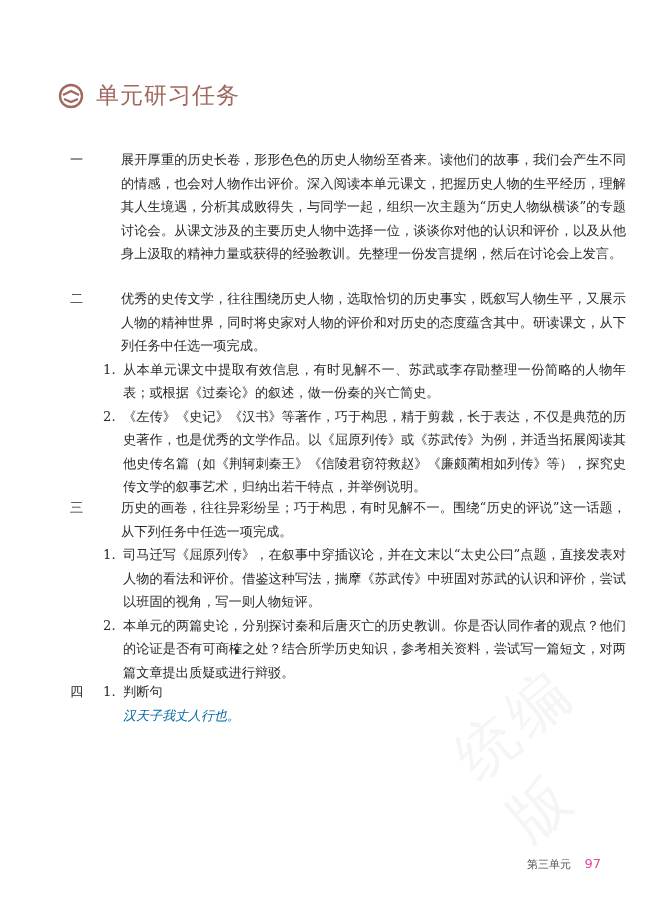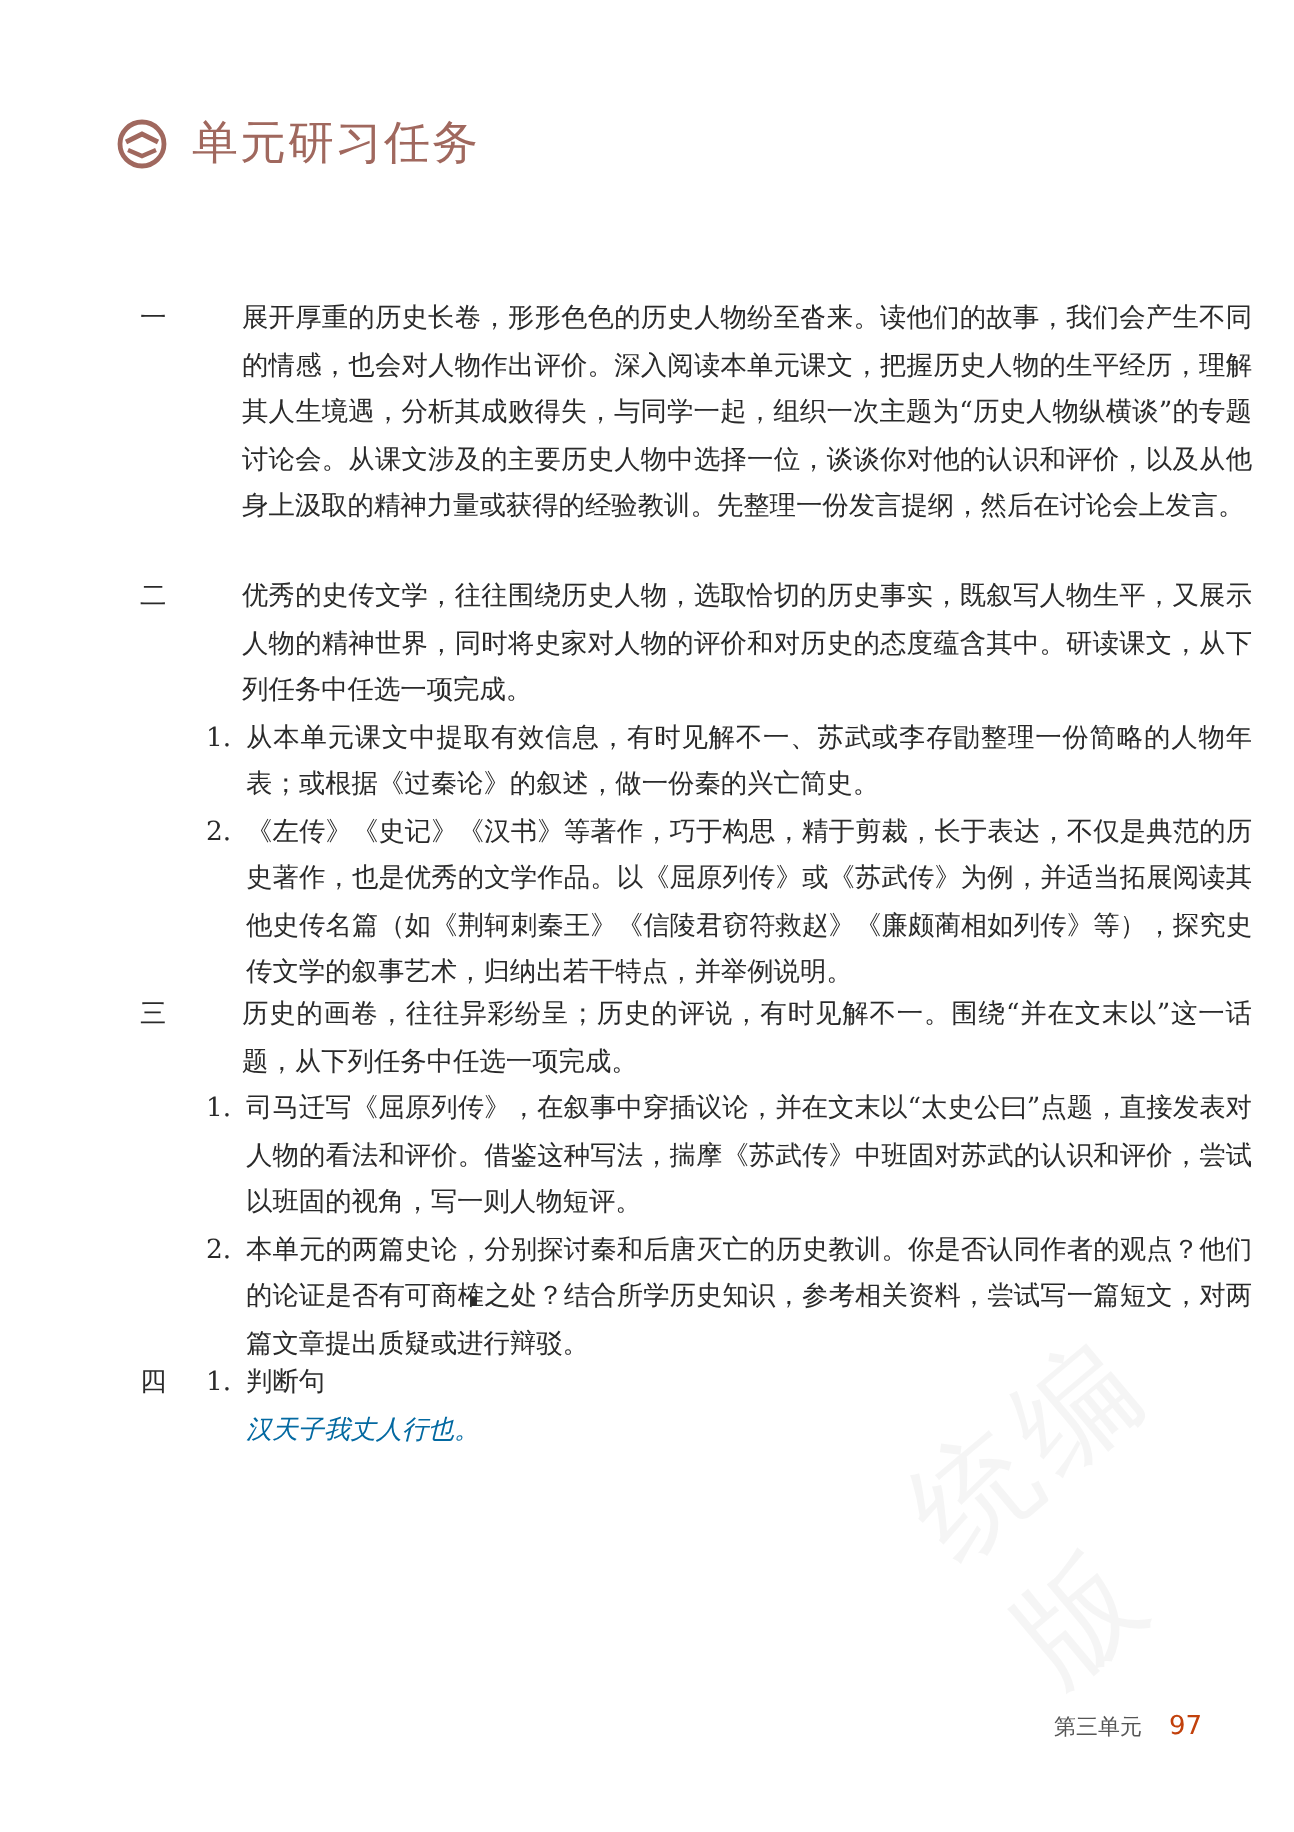--- a/index.html
+++ b/index.html
@@ -1,31 +1,31 @@
 <!DOCTYPE html>
 <html><head>
   <meta charset="utf-8">
   <style>
     html, body { margin: 0; padding: 0; }
     body {
       width: 647px; height: 916px; background: #ffffff; position: relative; overflow: hidden;
       font-family: "DejaVu Serif", "Liberation Serif", serif; color: #2a2a2a;
     }
-    .title-wrap { position: absolute; left: 58px; top: 56px; display: flex; align-items: center; }
+    .title-wrap { position: absolute; left: 58px; top: 80px; display: flex; align-items: center; }
     .title-icon { width: 26px; height: 26px; margin-right: 12px; }
     .title { font-family: "DejaVu Sans", "Liberation Sans", sans-serif; font-size: 23px; color: #a0685e; letter-spacing: 1px; font-weight: normal; }
     .section { position: absolute; left: 70px; width: 556px; font-size: 13.2px; line-height: 23.5px; }
     .sec-num { position: absolute; left: 0; top: 0; width: 28px; }
     .sec-body { margin-left: 51px; text-align: justify; }
     .sub { margin-left: 33px; position: relative; }
     .sub .sub-num { position: absolute; left: 0; top: 0; }
     .sub .sub-text { margin-left: 20px; text-align: justify; }
     .kai { font-family: "DejaVu Serif", "Liberation Serif", serif; font-style: italic; margin-left: 53px; color: #0369a1; font-size: 13px; }
     .footer { position: absolute; right: 46px; top: 856px; font-family: "DejaVu Sans", "Liberation Sans", sans-serif; font-size: 11px; color: #555; }
-    .footer .page { font-size: 13px; margin-left: 10px; color: #c2410c; }
+    .footer .page { font-size: 13px; margin-left: 10px; color: #ec4899; }
     .watermark { position: absolute; left: 470px; top: 660px; font-size: 60px; color: rgba(0,0,0,0.04); transform: rotate(-40deg); font-family: "DejaVu Sans", sans-serif; letter-spacing: 6px; }
   </style>
 </head>
 <body>
 
 <div class="watermark">统编版</div>
 
 <div class="title-wrap">
   <svg class="title-icon" viewBox="0 0 26 26">
     <circle cx="13" cy="13" r="11" fill="none" stroke="#a0685e" stroke-width="2.4"></circle>
@@ -48,21 +48,21 @@
     <div class="sub-text">从本单元课文中提取有效信息，有时见解不一、苏武或李存勖整理一份简略的人物年表；或根据《过秦论》的叙述，做一份秦的兴亡简史。</div>
   </div>
   <div class="sub">
     <span class="sub-num">2.</span>
     <div class="sub-text">《左传》《史记》《汉书》等著作，巧于构思，精于剪裁，长于表达，不仅是典范的历史著作，也是优秀的文学作品。以《屈原列传》或《苏武传》为例，并适当拓展阅读其他史传名篇（如《荆轲刺秦王》《信陵君窃符救赵》《廉颇蔺相如列传》等），探究史传文学的叙事艺术，归纳出若干特点，并举例说明。</div>
   </div>
 </div>
 
 <div class="section" style="top:496px;">
   <span class="sec-num">三</span>
-  <div class="sec-body">历史的画卷，往往异彩纷呈；历史的评说，有时见解不一。围绕“并在文末以”这一话题，从下列任务中任选一项完成。</div>
+  <div class="sec-body">历史的画卷，往往异彩纷呈；巧于构思，有时见解不一。围绕“历史的评说”这一话题，从下列任务中任选一项完成。</div>
   <div class="sub">
     <span class="sub-num">1.</span>
     <div class="sub-text">司马迁写《屈原列传》，在叙事中穿插议论，并在文末以“太史公曰”点题，直接发表对人物的看法和评价。借鉴这种写法，揣摩《苏武传》中班固对苏武的认识和评价，尝试以班固的视角，写一则人物短评。</div>
   </div>
   <div class="sub">
     <span class="sub-num">2.</span>
     <div class="sub-text">本单元的两篇史论，分别探讨秦和后唐灭亡的历史教训。你是否认同作者的观点？他们的论证是否有可商榷之处？结合所学历史知识，参考相关资料，尝试写一篇短文，对两篇文章提出质疑或进行辩驳。</div>
   </div>
 </div>
 

